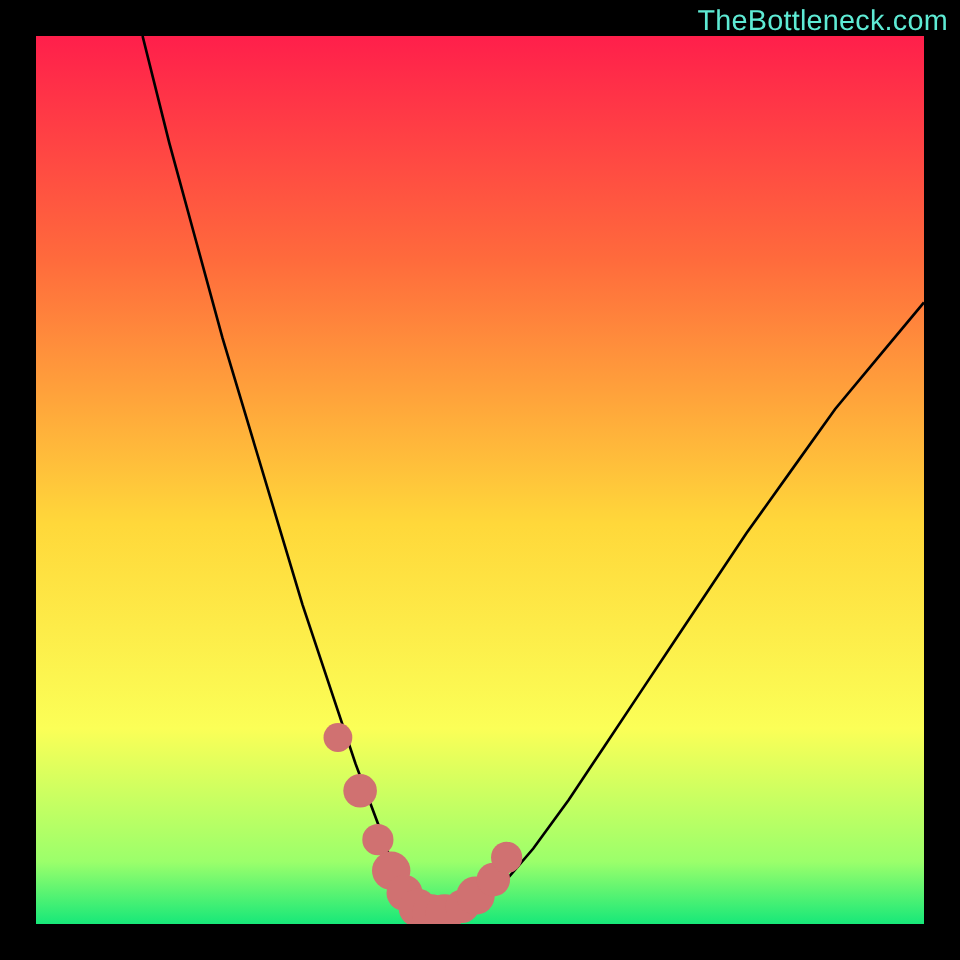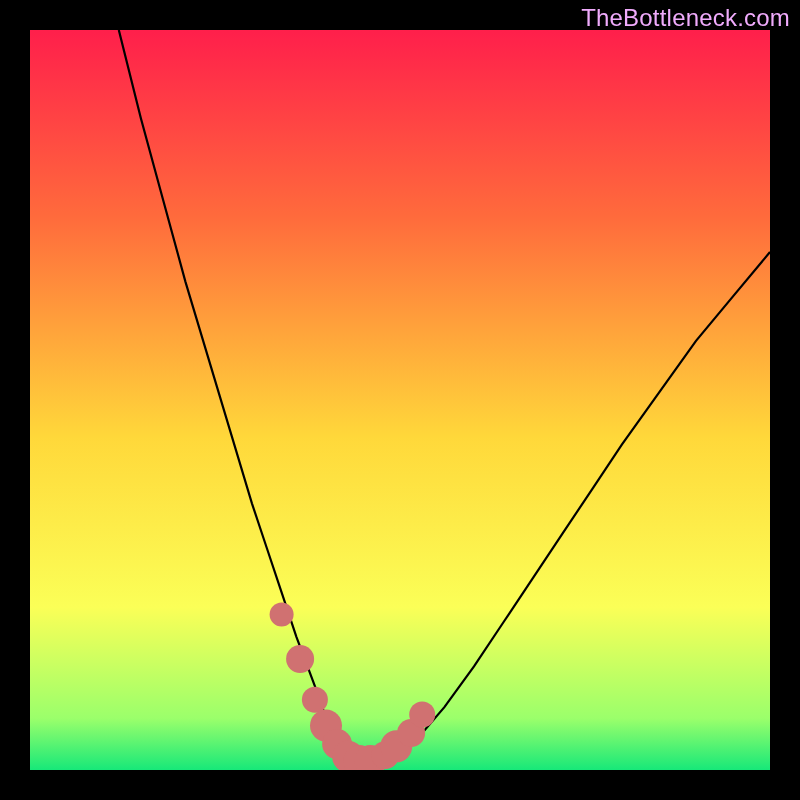--- a/index.html
+++ b/index.html
@@ -16,21 +16,21 @@
     top: 0;
     left: 0;
     width: 800px;
     height: 800px;
     background: #000;
   }
   .watermark {
     position: absolute;
     top: 4px;
     right: 10px;
-    color: #f0abfc;
+    color: #5eead4;
     font-size: 24px;
     font-weight: 400;
     letter-spacing: 0.2px;
   }
   svg.plot {
     position: absolute;
     top: 30px;
     left: 30px;
     width: 740px;
     height: 740px;

